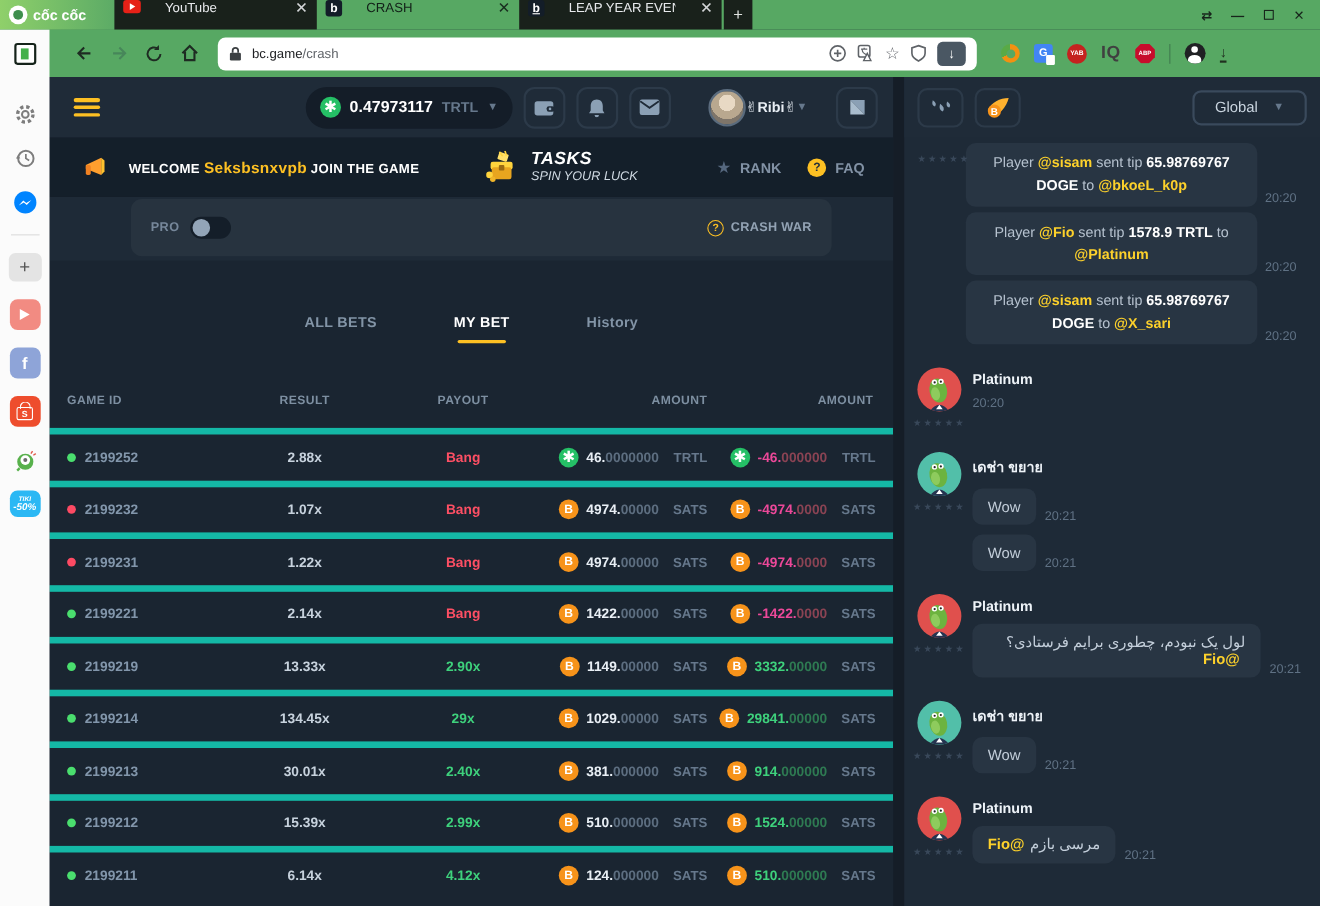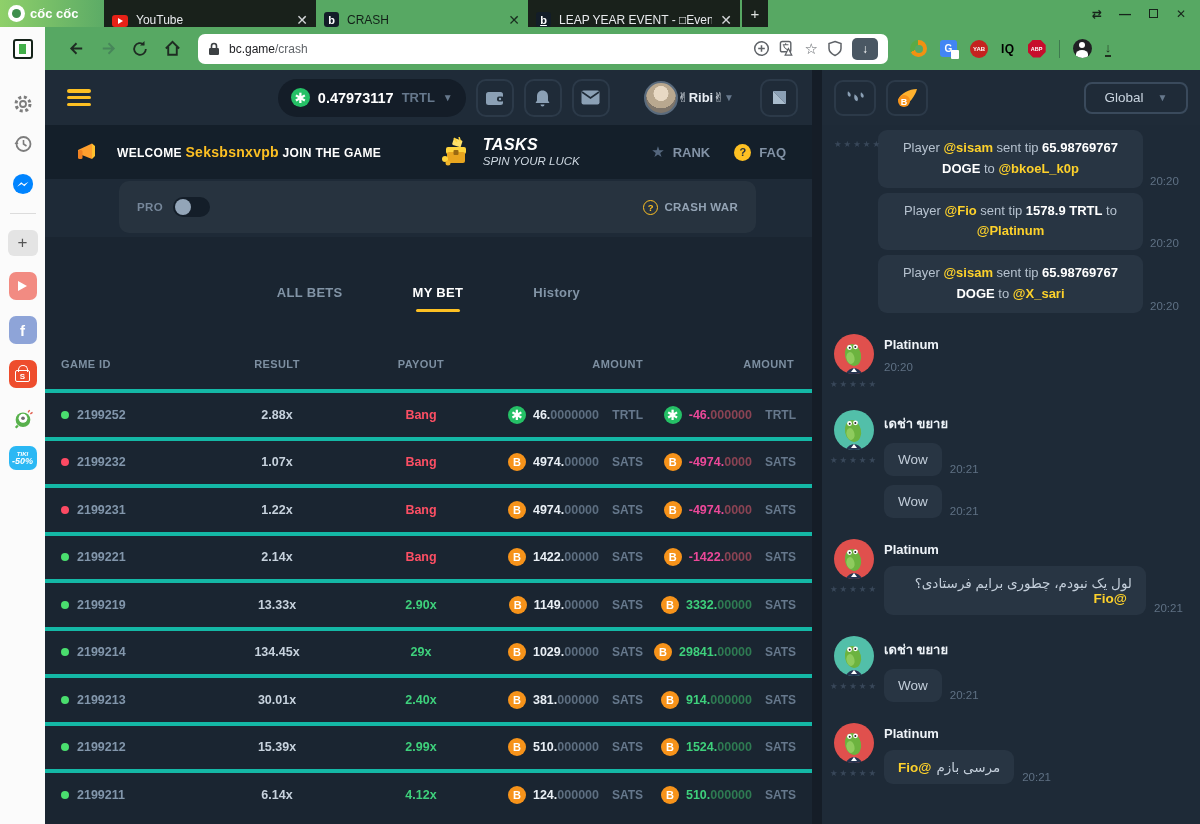--- a/index.html
+++ b/index.html
@@ -5,21 +5,21 @@
   *{margin:0;padding:0;box-sizing:border-box;}
   html,body{width:1200px;height:824px;overflow:hidden;}
   body{font-family:"Liberation Sans","DejaVu Sans",sans-serif;background:#1a2531;position:relative;}
 
   
   .tabstrip{position:absolute;left:0;top:0;width:1200px;height:27px;background:#57a863;display:flex;align-items:stretch;}
   .brand{width:104px;background:linear-gradient(90deg,#8fd06a,#5cab66);display:flex;align-items:center;gap:5px;padding-left:8px;}
   .brand-logo{width:17px;height:17px;border-radius:50%;background:#fff;position:relative;flex:0 0 auto;}
   .brand-logo::after{content:"";position:absolute;left:4px;top:4px;width:9px;height:9px;border-radius:50%;background:#3f8f4e;}
   .brand-txt{color:#fff;font-weight:bold;font-size:13px;white-space:nowrap;}
-  .tab{width:212px;display:flex;align-items:flex-end;gap:8px;padding:0 8px;font-size:12px;}
+  .tab{width:184px;display:flex;align-items:flex-start;gap:22px;padding:0 8px;font-size:12px;}
   .tab.dark{background:#19211b;color:#e8eaed;}
   .tab.active{background:transparent;color:#122018;}
   .tab .title{flex:1;overflow:hidden;white-space:nowrap;text-overflow:clip;}
   .tab .close{font-size:14px;line-height:1;opacity:.9;cursor:default;}
   .fav-yt{width:16px;height:12px;background:#e62117;border-radius:3px;position:relative;flex:0 0 auto;}
   .fav-yt::after{content:"";position:absolute;left:6px;top:3px;border-left:5px solid #fff;border-top:3px solid transparent;border-bottom:3px solid transparent;}
   .fav-b{width:15px;height:15px;border-radius:3px;background:#131d28;color:#fff;font-weight:bold;font-size:11px;display:flex;align-items:center;justify-content:center;flex:0 0 auto;}
   .fav-b.u{text-decoration:underline;}
   .newtab{width:26px;background:#19211b;color:#dfe3e0;font-size:15px;display:flex;align-items:center;justify-content:center;margin-left:2px;}
   .winctl{margin-left:auto;display:flex;align-items:center;gap:6px;padding-right:8px;color:#17241b;}
@@ -34,21 +34,21 @@
   .addr{flex:1;max-width:690px;height:30px;background:#fff;border-radius:7px;display:flex;align-items:center;padding:0 10px;margin:0 8px;gap:9px;}
   .addr .url{font-size:12px;color:#202124;flex:1;}
   .addr .url .path{color:#5f6368;}
   .dlbtn{width:26px;height:22px;background:#4a5763;border-radius:5px;color:#fff;display:flex;align-items:center;justify-content:center;font-size:12px;border-bottom:none;}
   .exts{display:flex;align-items:center;gap:13px;margin-left:10px;}
   .ext-savior{width:17px;height:17px;border-radius:50%;background:conic-gradient(#f29111 0 68%,#59aa46 68% 100%);position:relative;}
   .ext-savior::after{content:"";position:absolute;left:4.5px;top:4.5px;width:8px;height:8px;border-radius:50%;background:#57a863;}
   .ext-gt{width:17px;height:17px;border-radius:3px;background:#4285f4;color:#fff;font-size:10px;font-weight:bold;display:flex;align-items:center;justify-content:center;position:relative;}
   .ext-gt::after{content:"";position:absolute;right:-2px;bottom:-2px;width:8px;height:9px;background:#fff;border-radius:1px;}
   .ext-yab{width:18px;height:18px;border-radius:50%;background:#c5221f;color:#fff;font-size:6px;font-weight:bold;display:flex;align-items:center;justify-content:center;}
-  .ext-iq{color:#000000;font-weight:bold;font-size:12px;letter-spacing:.5px;}
+  .ext-iq{color:#404040;font-weight:bold;font-size:16px;letter-spacing:.5px;}
   .ext-abp{width:18px;height:18px;background:#c70d2c;clip-path:polygon(30% 0,70% 0,100% 30%,100% 70%,70% 100%,30% 100%,0 70%,0 30%);color:#fff;font-size:5.5px;font-weight:bold;display:flex;align-items:center;justify-content:center;}
   .ext-div{width:1px;height:18px;background:#3f7a4f;}
   .profile-ic{width:19px;height:19px;border-radius:50%;background:#202124;position:relative;overflow:hidden;}
   .profile-ic::before{content:"";position:absolute;left:6.5px;top:3px;width:6px;height:6px;border-radius:50%;background:#fff;}
   .profile-ic::after{content:"";position:absolute;left:3.5px;top:10.5px;width:12px;height:8px;border-radius:50% 50% 0 0;background:#fff;}
   .tb-dl{color:#20301f;font-weight:bold;font-size:13px;border-bottom:2px solid #20301f;line-height:1;padding-bottom:1px;}
 
   
   .appside{position:absolute;left:0;top:27px;width:45px;height:797px;background:#fbfbfb;display:flex;flex-direction:column;align-items:center;z-index:5;}
   .appside .sidetoggle{margin:12px 0 0 0;}
@@ -105,21 +105,21 @@
   .toggle i{position:absolute;left:2px;top:2px;width:16px;height:16px;border-radius:50%;background:#93a5b8;}
   .crashwar{margin-left:auto;display:flex;align-items:center;gap:6px;color:#93a3b4;font-size:11.5px;font-weight:bold;letter-spacing:.3px;}
   .cw-ic{width:15px;height:15px;border-radius:50%;border:1.5px solid #fdc023;color:#fdc023;font-size:9.5px;display:flex;align-items:center;justify-content:center;}
 
   .game-tabs{display:flex;justify-content:center;gap:70px;margin-top:48px;height:32px;}
   .gtab{color:#8294a6;font-size:13px;font-weight:bold;letter-spacing:.3px;text-align:center;}
   .gtab.on{color:#fff;}
   .gtab.on::after{content:"";display:block;width:44px;height:3px;background:#fdc023;border-radius:2px;margin:9px auto 0;}
 
   .tbl{margin-top:22px;}
-  .trow{display:grid;grid-template-columns:148px 136px 152px 146px 1fr;align-items:center;height:47.5px;padding:0 16px;border-top:4px solid #14b8a6;}
+  .trow{display:grid;grid-template-columns:148px 136px 152px 146px 1fr;align-items:center;height:47.5px;padding:0 16px;border-top:6px solid #14b8a6;}
   .trow.head{border-top:none;height:50px;color:#7d8fa1;font-size:11px;font-weight:bold;letter-spacing:.4px;}
   .c2,.h2{text-align:center;}
   .c3,.h3{text-align:center;}
   .h4,.h5{text-align:right;}
   .h5{padding-right:2px;}
   .gid{display:flex;align-items:center;gap:8px;color:#8296ab;font-size:12.5px;font-weight:bold;}
   .dot{width:8px;height:8px;border-radius:50%;}
   .dot.green{background:#4ade6e;}
   .dot.red{background:#fd4a63;}
   .res{color:#c7d2dd;font-size:12.5px;font-weight:bold;}

